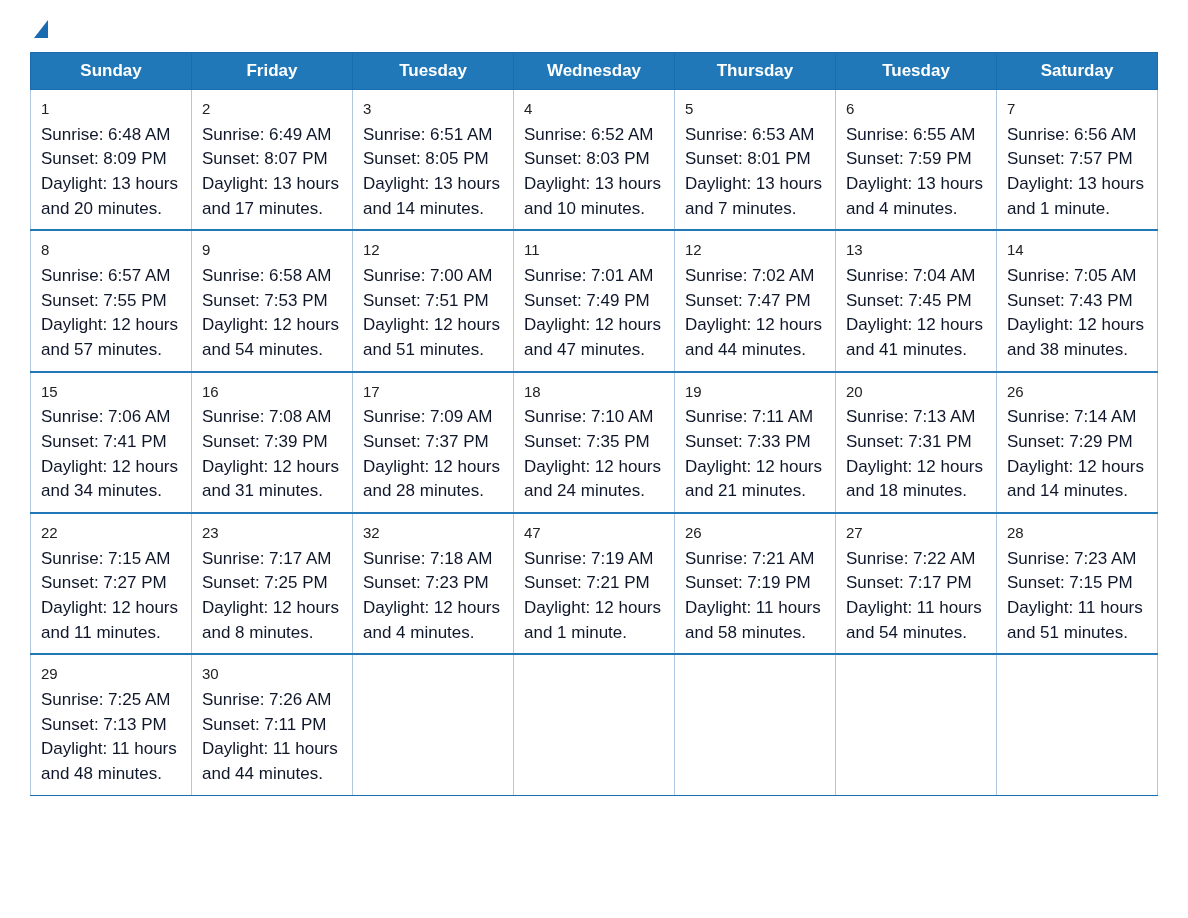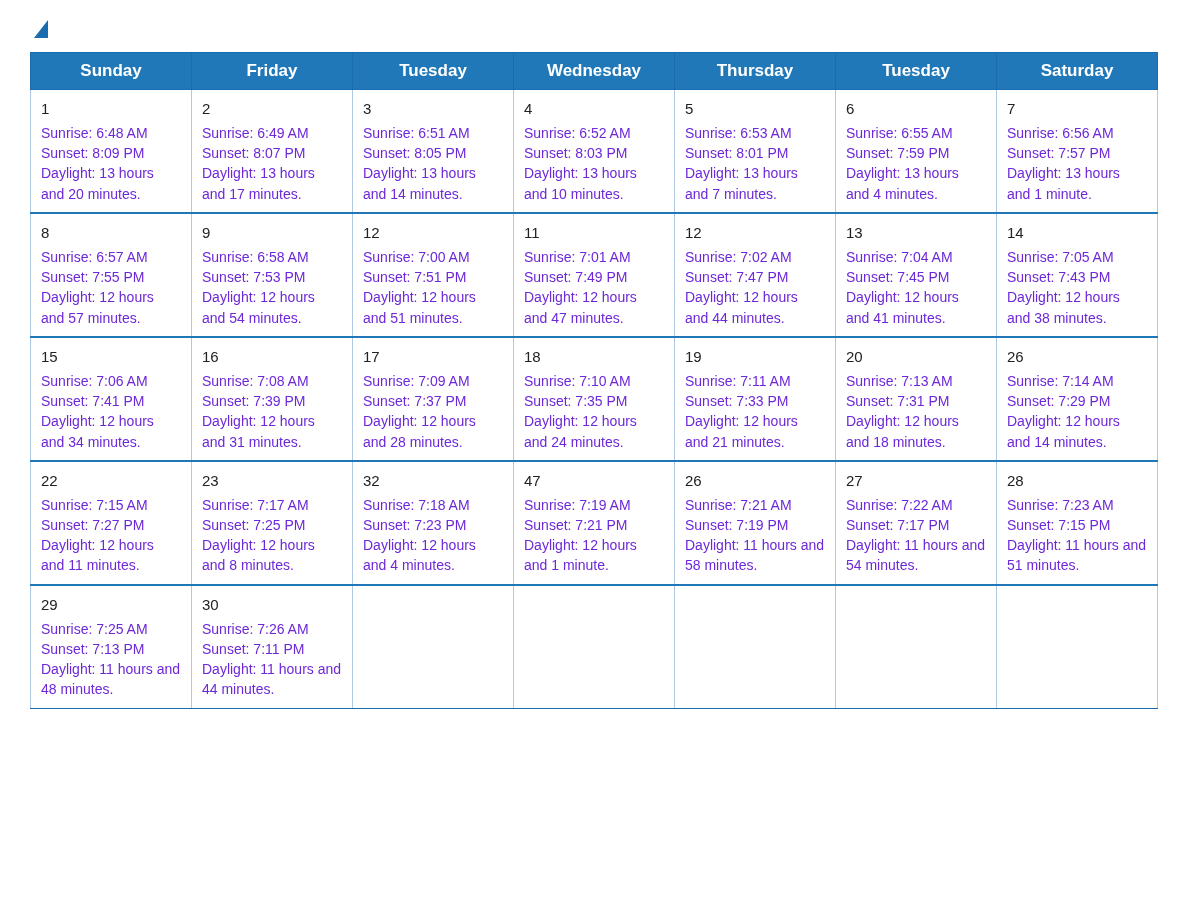--- a/index.html
+++ b/index.html
@@ -88,22 +88,22 @@
       border-bottom: 1.5px solid #1a6cb0;
     }
     .day-num {
       font-size: 15px;
       font-weight: normal;
       color: #222;
       display: block;
       margin-bottom: 3px;
     }
     .day-info {
-      color: #6d28d9;
-      font-size: 14px;
+      color: #0f172a;
+      font-size: 17px;
     }
     .empty-cell {
       background: #fff;
     }
     .row-border td {
       border-top: 2px solid #2078b8;
     }
   </style>
 </head>
 <body>

